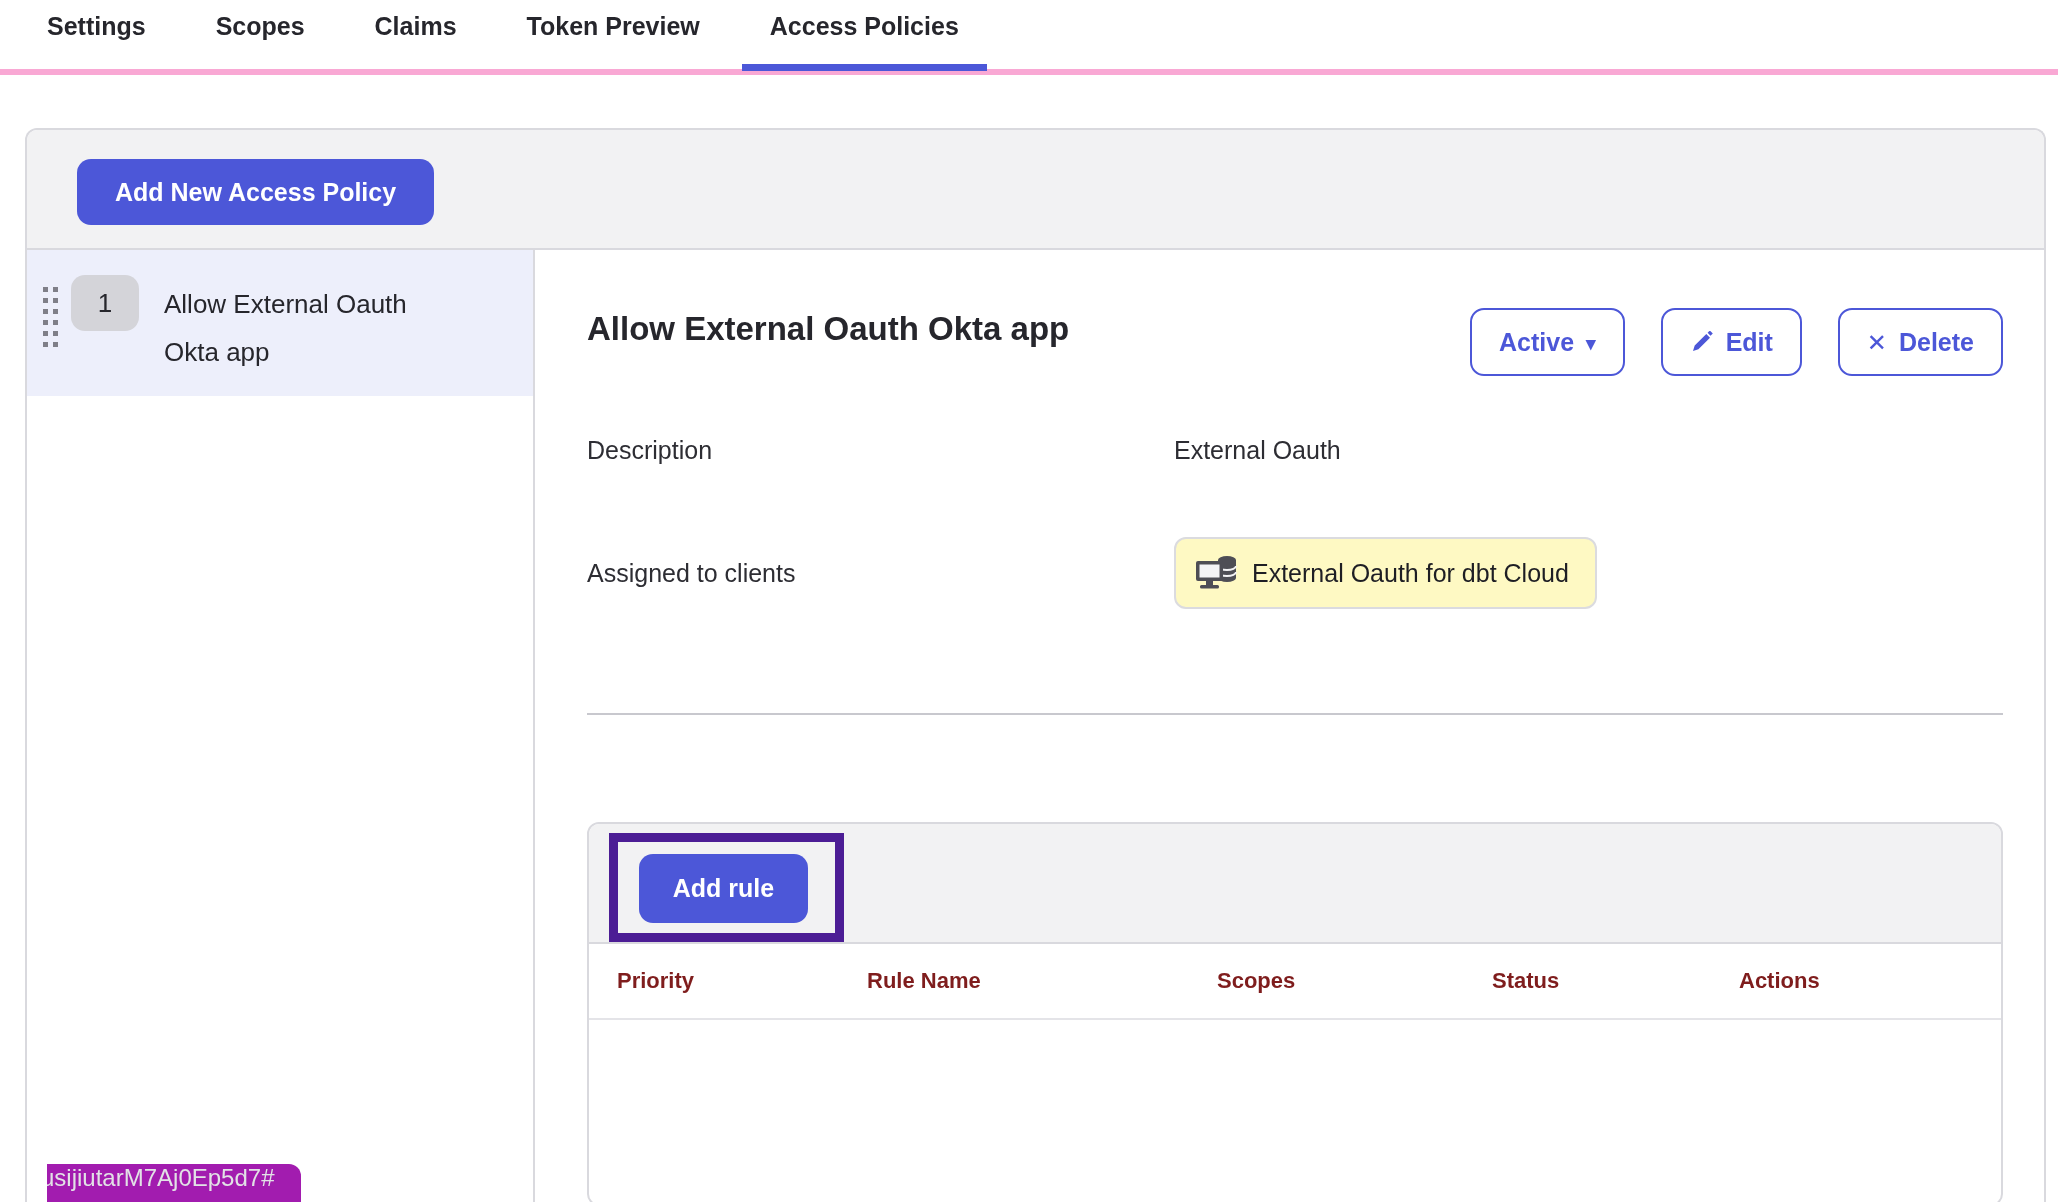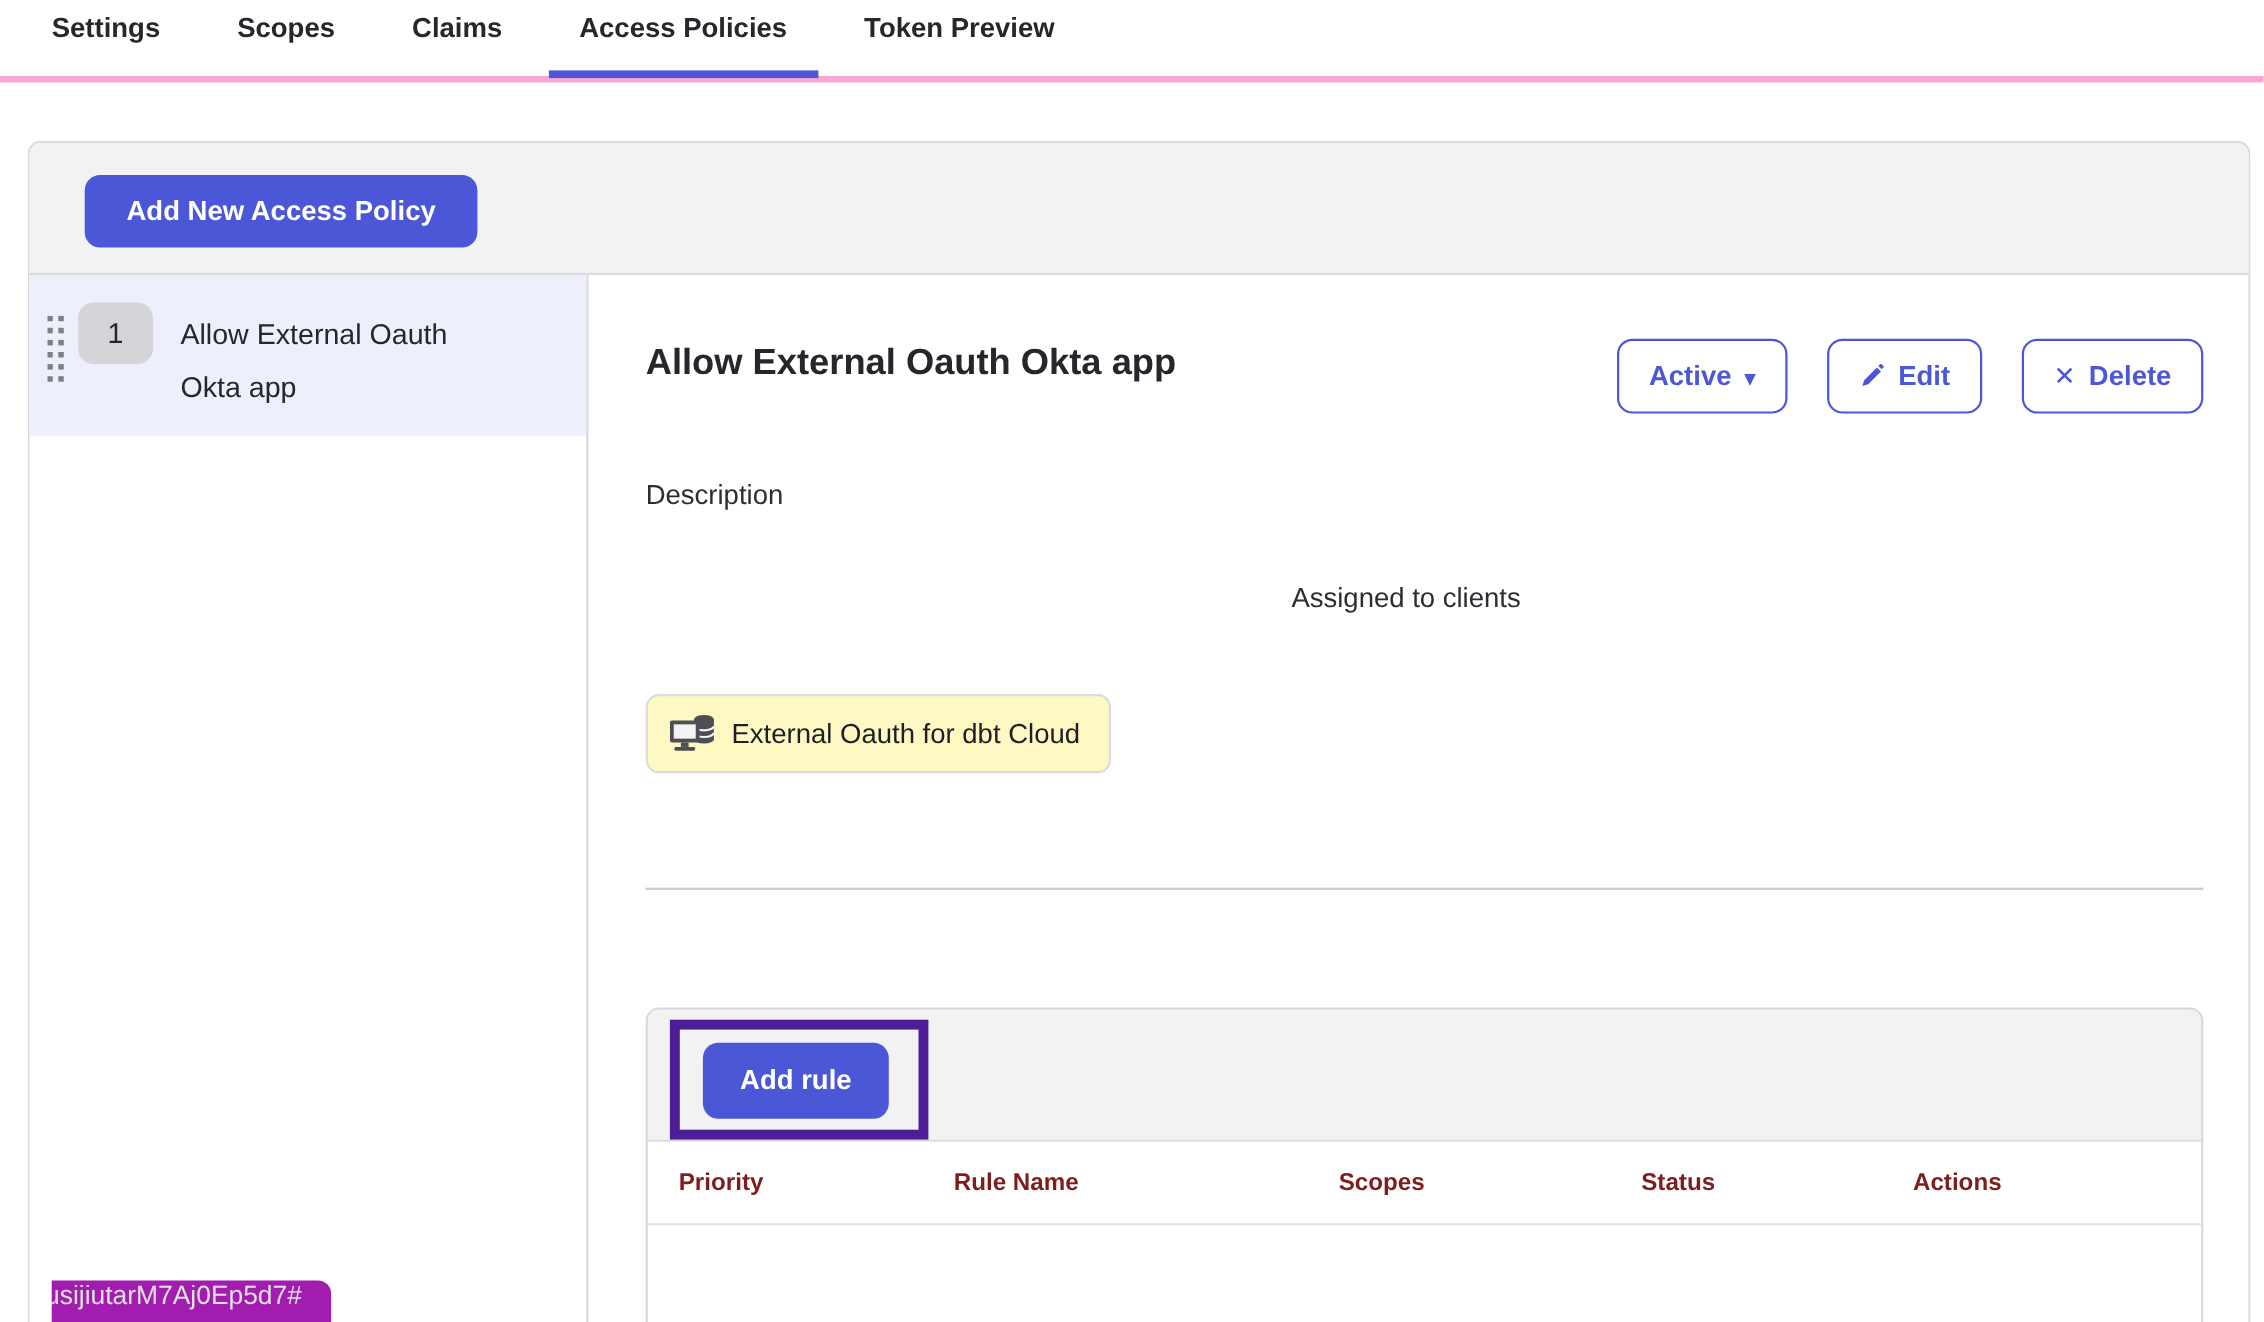--- a/index.html
+++ b/index.html
@@ -147,22 +147,22 @@
   }
   .status-bubble span { margin-left:-6px; }
 </style>
 </head>
 <body>
 
 <div class="tabbar">
   <div class="tab"><span>Settings</span></div>
   <div class="tab"><span>Scopes</span></div>
   <div class="tab"><span>Claims</span></div>
+  <div class="tab"><span>Token Preview</span></div>
   <div class="tab active"><span>Access Policies</span></div>
-  <div class="tab"><span>Token Preview</span></div>
 </div>
 
 <div class="container">
 
   <div class="toolbar-strip">
     <button class="btn-primary">Add New Access Policy</button>
   </div>
 
   <div class="body-row">
 
@@ -210,20 +210,21 @@
           </button>
           <button class="btn-outline">
             <span class="x-glyph">✕</span>
             <span>Delete</span>
           </button>
         </div>
       </div>
 
       <div class="detail-grid">
         <div class="label-cell">Description</div>
+        <div>External Oauth</div>
 
         <div class="label-cell grid-row2">Assigned to clients</div>
         <div class="grid-row2">
           <span class="client-chip">
             <span style="display:inline-flex;">
               <svg width="42" height="36" viewBox="0 0 42 36" aria-hidden="true">
                 <ellipse cx="31" cy="5" rx="9" ry="4" fill="#4e4e55"></ellipse>
                 <rect x="22" y="5" width="18" height="18" fill="#4e4e55"></rect>
                 <ellipse cx="31" cy="23" rx="9" ry="4" fill="#4e4e55"></ellipse>
                 <path d="M22 11c0 2.2 4 4 9 4s9-1.8 9-4 M22 17c0 2.2 4 4 9 4s9-1.8 9-4" stroke="#f3f3f5" stroke-width="2" fill="none"></path>

